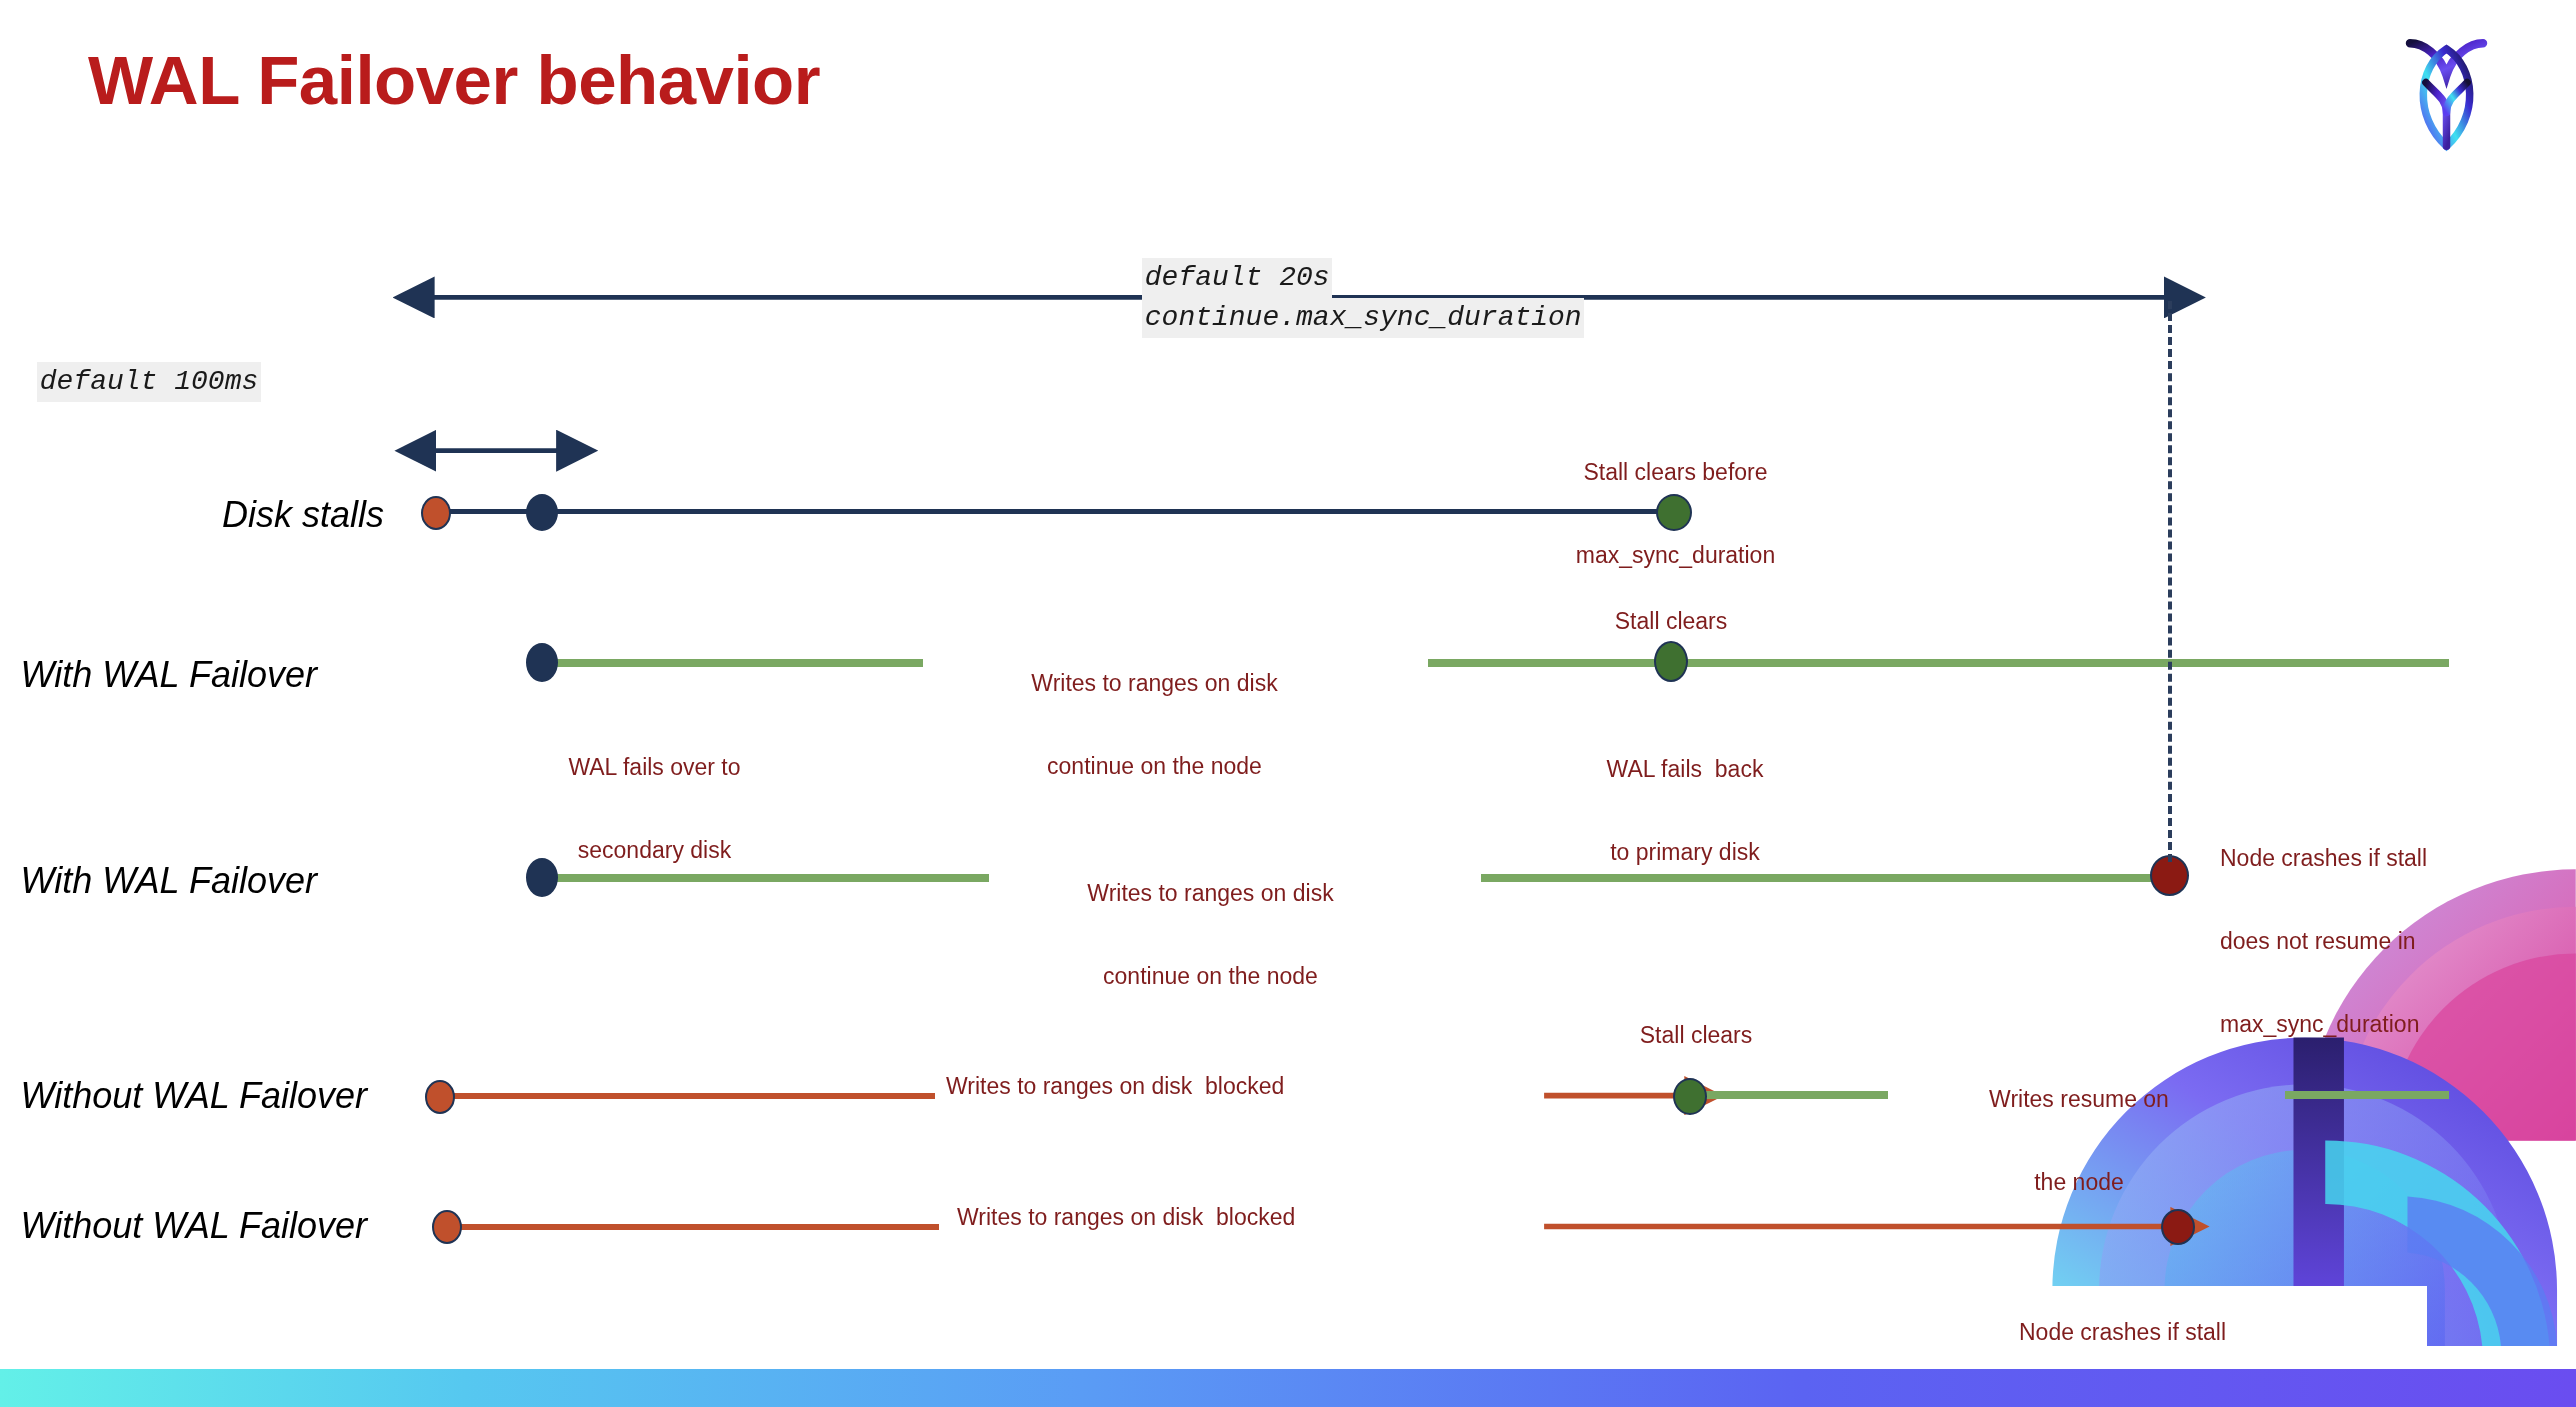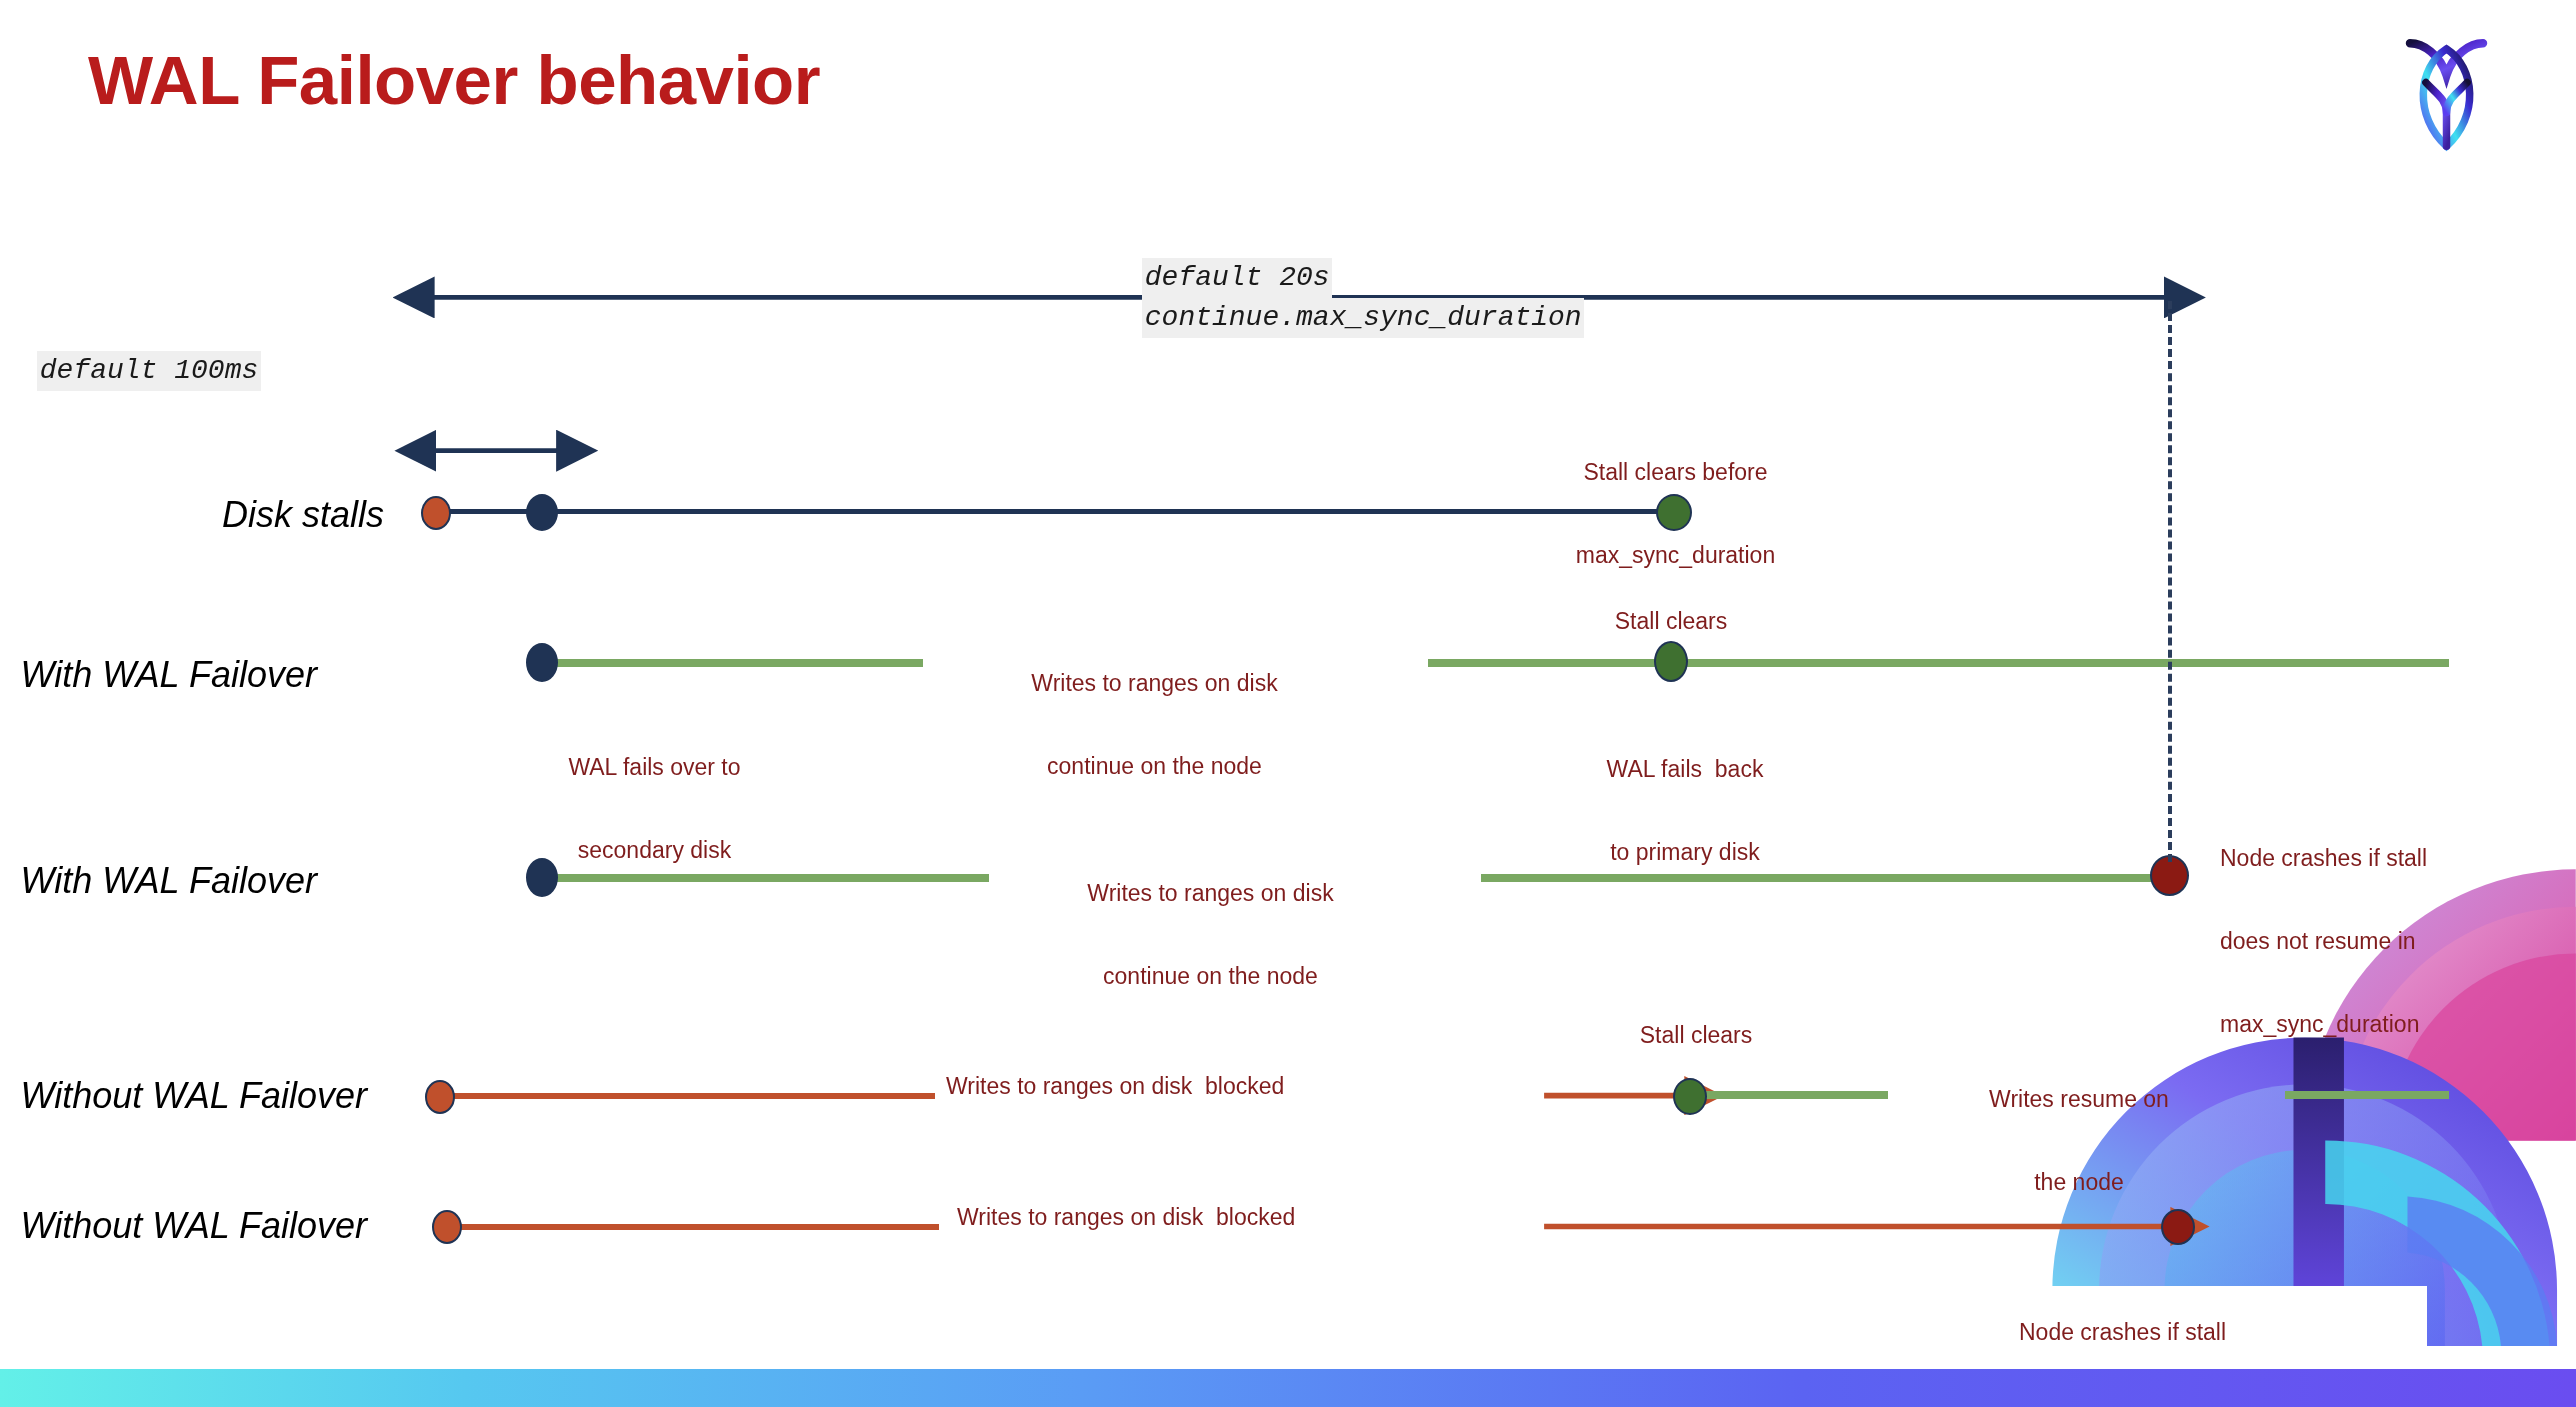--- a/index.html
+++ b/index.html
@@ -221,21 +221,21 @@
     <line x1="1652" y1="1172" x2="1805" y2="1172" stroke="#c0502c" stroke-width="6" marker-end="url(#redArrowR)"></line>
 
     <line x1="1652" y1="1312" x2="2325" y2="1312" stroke="#c0502c" stroke-width="6" marker-end="url(#redArrowR)"></line>
   </svg>
 
   <div class="code-chip" style="left:1142px; top:258px;">
     <span>default 20s</span><br>
     <span>continue.max_sync_duration</span>
   </div>
 
-  <div class="code-chip" style="left:37px; top:351px;">
+  <div class="code-chip" style="left:37px; top:362px;">
     <span>default 100ms</span><br>
   </div>
 
   <div class="row-label" style="left:222px; top:494px; font-stretch:condensed;">Disk stalls</div>
 
   <div class="line navy" style="left:436px; top:509px; width:1236px;"></div>
   <div class="dot red" style="left:421px; top:496px; width:30px; height:34px;"></div>
   <div class="dot navy" style="left:526px; top:494px; width:32px; height:37px;"></div>
   <div class="dot green" style="left:1656px; top:494px; width:36px; height:37px;"></div>
 

